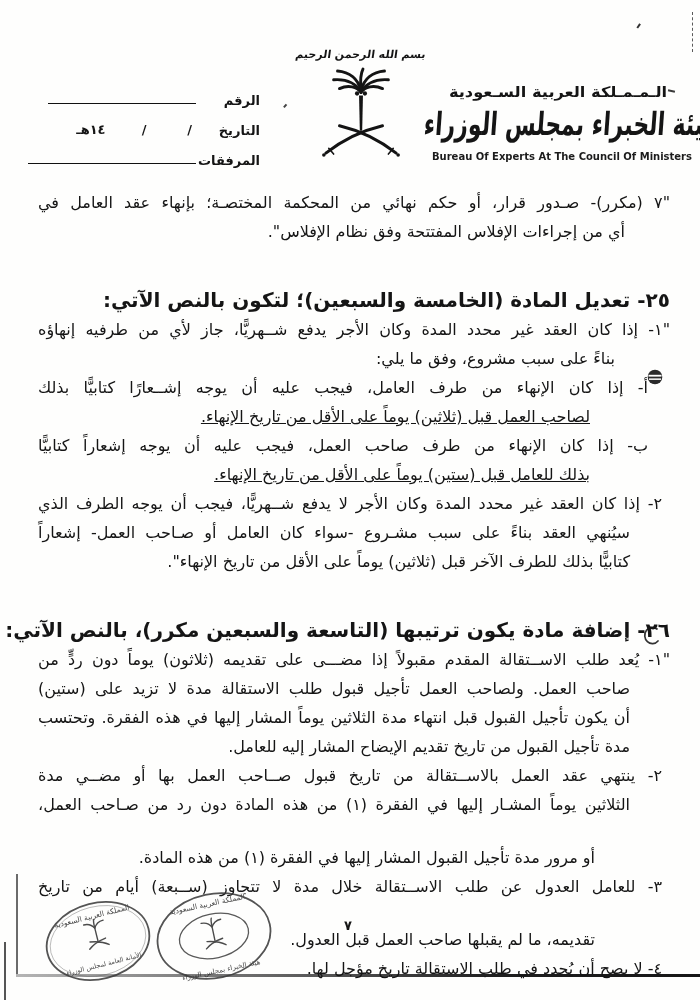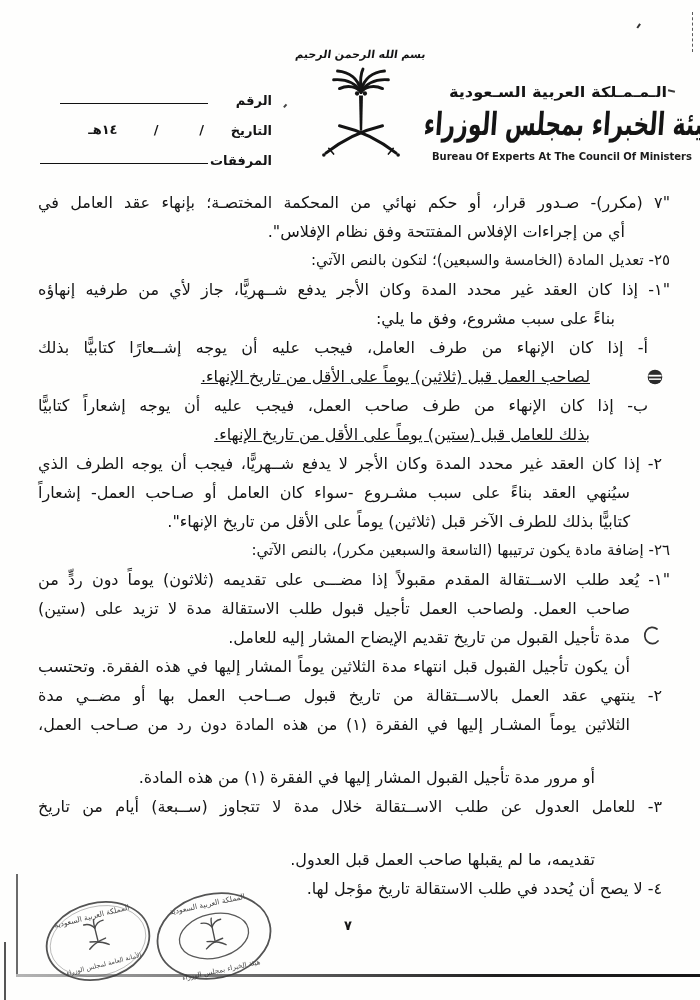--- a/index.html
+++ b/index.html
@@ -10,31 +10,31 @@
   }
   
   .hdr-right{position:absolute;top:84px;right:8px;width:268px;text-align:center;}
   .kingdom{font-size:14.5px;font-weight:bold;transform:scaleX(1.12);transform-origin:center;white-space:nowrap;}
   .callig{font-size:22px;font-weight:bold;margin-top:3px;height:44px;line-height:44px;
           transform:scaleY(1.45) skewX(-6deg);transform-origin:center;white-space:nowrap;}
   .eng{font-size:10px;font-weight:bold;letter-spacing:0;margin-top:4px;white-space:nowrap;color:#1c1c1c;text-align:right;}
   .hdr-center{position:absolute;top:48px;left:288px;width:145px;text-align:center;}
   .bismillah{font-size:11px;font-weight:bold;transform:skewX(-8deg);white-space:nowrap;}
   .emblem{display:block;margin:6px auto 0;}
-  .hdr-left{position:absolute;top:80px;left:24px;width:248px;direction:rtl;text-align:right;}
+  .hdr-left{position:absolute;top:80px;left:12px;width:248px;direction:rtl;text-align:right;}
   .frow{display:flex;align-items:flex-end;height:30px;}
   .flabel{width:58px;font-size:13px;font-weight:bold;padding-bottom:2px;}
   .fline{flex:1;border-bottom:1.6px solid #111;height:16px;margin:0 6px 6px 36px;}
   .fline.long{margin-left:16px;}
   .fdate{font-size:13px;font-weight:bold;white-space:pre;padding:0 10px 3px 0;}
   
   .doc-body{position:absolute;top:188px;right:30px;left:38px;direction:rtl;}
   .ln{height:29px;line-height:29px;font-size:16px;text-align:right;overflow:visible;white-space:nowrap;}
   .ln.j{white-space:normal;text-align:justify;text-align-last:justify;}
-  .ln.b{font-weight:normal;font-size:15px;}
+  .ln.b{font-weight:bold;font-size:20px;margin-top:40px;}
   .pr8{padding-right:8px;}  .pr22{padding-right:22px;}
   .pr40{padding-right:40px;}.pr45{padding-right:45px;}
   .pr55{padding-right:55px;}.pr75{padding-right:75px;margin-top:24px;}
   .pr80{padding-right:80px;text-decoration:underline;}
   
   .pagenum{position:absolute;top:918px;left:344px;font-size:13px;font-weight:bold;}
   .stamp{position:absolute;opacity:.88;}
   .stamp-left{left:42px;top:897px;transform:rotate(-14deg);}
   .stamp-right{left:152px;top:889px;transform:rotate(-12deg);}
   .stamp text{fill:#2e2e2e;font-family:"DejaVu Sans",sans-serif;}
@@ -130,22 +130,22 @@
     <div class="ln j pr22">أ- إذا كان الإنهاء من طرف العامل، فيجب عليه أن يوجه إشــعارًا كتابيًّا بذلك</div>
     <div class="ln pr80">لصاحب العمل قبل (ثلاثين) يوماً على الأقل من تاريخ الإنهاء.</div>
     <div class="ln j pr22">ب- إذا كان الإنهاء من طرف صاحب العمل، فيجب عليه أن يوجه إشعاراً كتابيًّا</div>
     <div class="ln pr80">بذلك للعامل قبل (ستين) يوماً على الأقل من تاريخ الإنهاء.</div>
     <div class="ln j pr8">٢- إذا كان العقد غير محدد المدة وكان الأجر لا يدفع شــهريًّا، فيجب أن يوجه الطرف الذي</div>
     <div class="ln j pr40">سيُنهي العقد بناءً على سبب مشـروع -سواء كان العامل أو صـاحب العمل- إشعاراً</div>
     <div class="ln pr40">كتابيًّا بذلك للطرف الآخر قبل (ثلاثين) يوماً على الأقل من تاريخ الإنهاء".</div>
     <div class="ln b">٢٦- إضافة مادة يكون ترتيبها (التاسعة والسبعين مكرر)، بالنص الآتي:</div>
     <div class="ln j">"١- يُعد طلب الاســتقالة المقدم مقبولاً إذا مضـــى على تقديمه (ثلاثون) يوماً دون ردٍّ من</div>
     <div class="ln j pr40">صاحب العمل. ولصاحب العمل تأجيل قبول طلب الاستقالة مدة لا تزيد على (ستين)</div>
+    <div class="ln j pr40">أن يكون تأجيل القبول قبل انتهاء مدة الثلاثين يوماً المشار إليها في هذه الفقرة. وتحتسب</div>
     <div class="ln pr40">مدة تأجيل القبول من تاريخ تقديم الإيضاح المشار إليه للعامل.</div>
-    <div class="ln j pr40">أن يكون تأجيل القبول قبل انتهاء مدة الثلاثين يوماً المشار إليها في هذه الفقرة. وتحتسب</div>
     <div class="ln j pr8">٢- ينتهي عقد العمل بالاســتقالة من تاريخ قبول صــاحب العمل بها أو مضــي مدة</div>
     <div class="ln j pr40">الثلاثين يوماً المشـار إليها في الفقرة (١) من هذه المادة دون رد من صـاحب العمل،</div>
     <div class="ln pr75">أو مرور مدة تأجيل القبول المشار إليها في الفقرة (١) من هذه المادة.</div>
     <div class="ln j pr8">٣- للعامل العدول عن طلب الاســتقالة خلال مدة لا تتجاوز (ســبعة) أيام من تاريخ</div>
     <div class="ln pr75">تقديمه، ما لم يقبلها صاحب العمل قبل العدول.</div>
     <div class="ln pr8">٤- لا يصح أن يُحدد في طلب الاستقالة تاريخ مؤجل لها.</div>
   </main>
 
   <div class="pagenum">٧</div>
 

